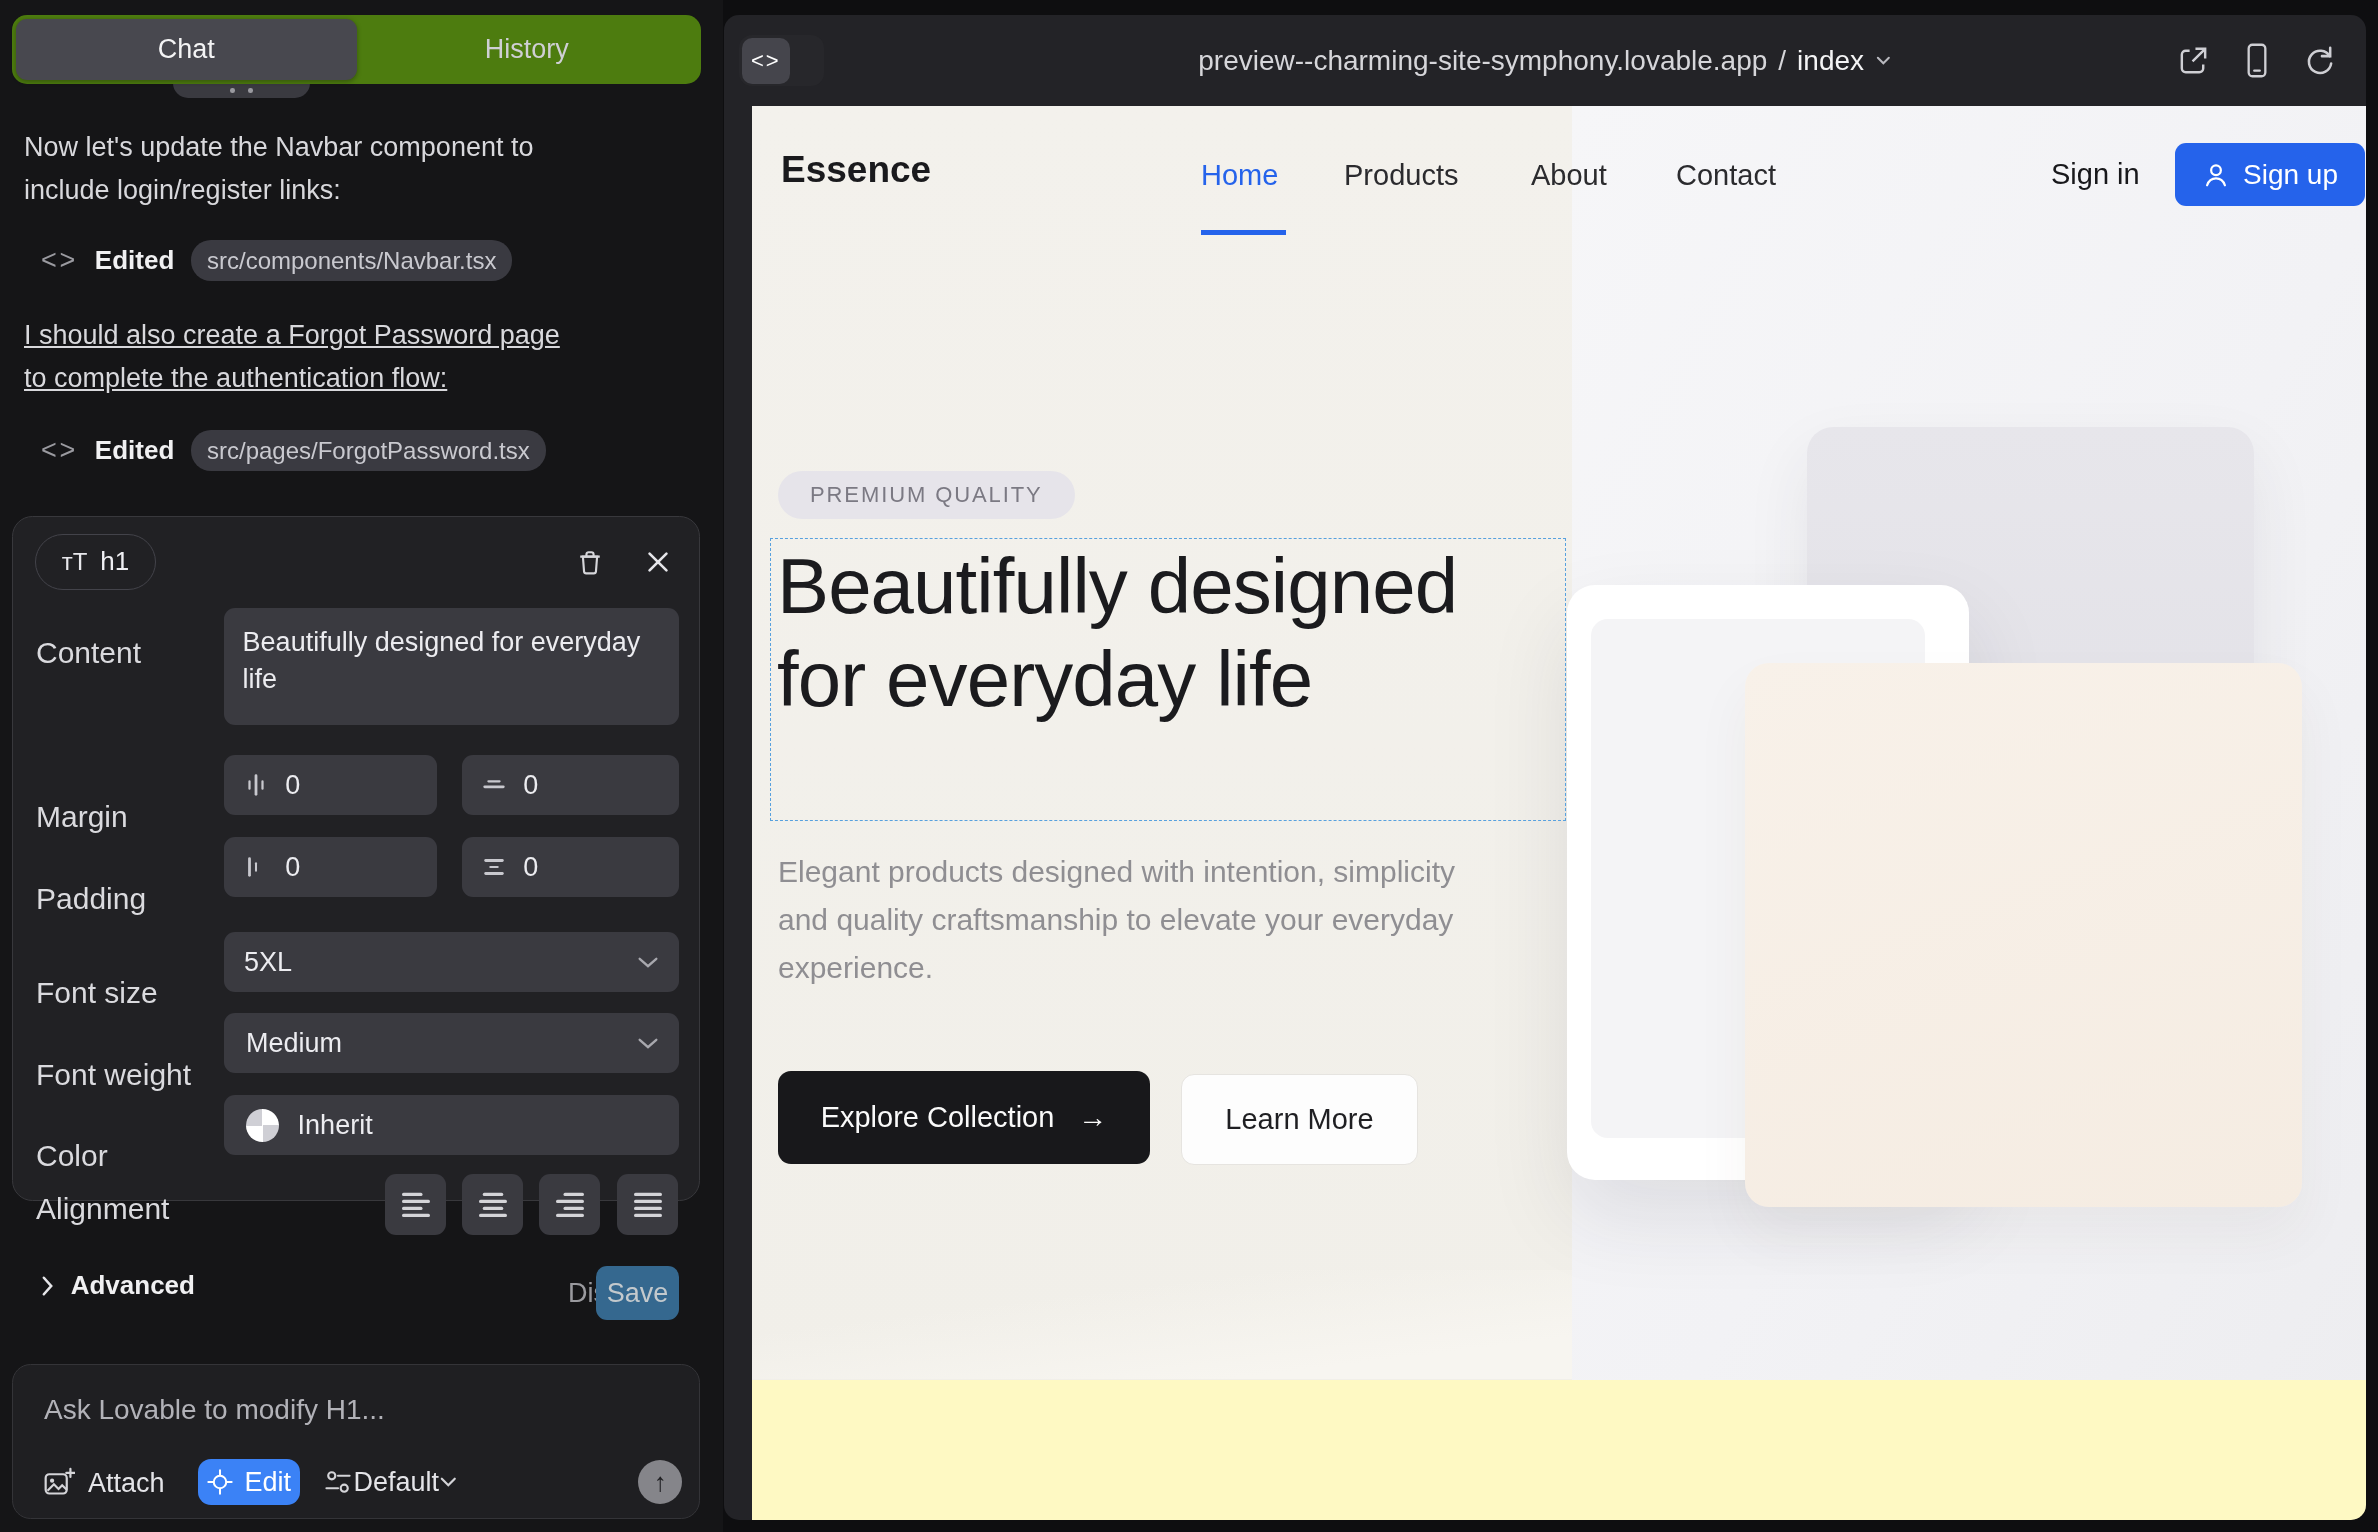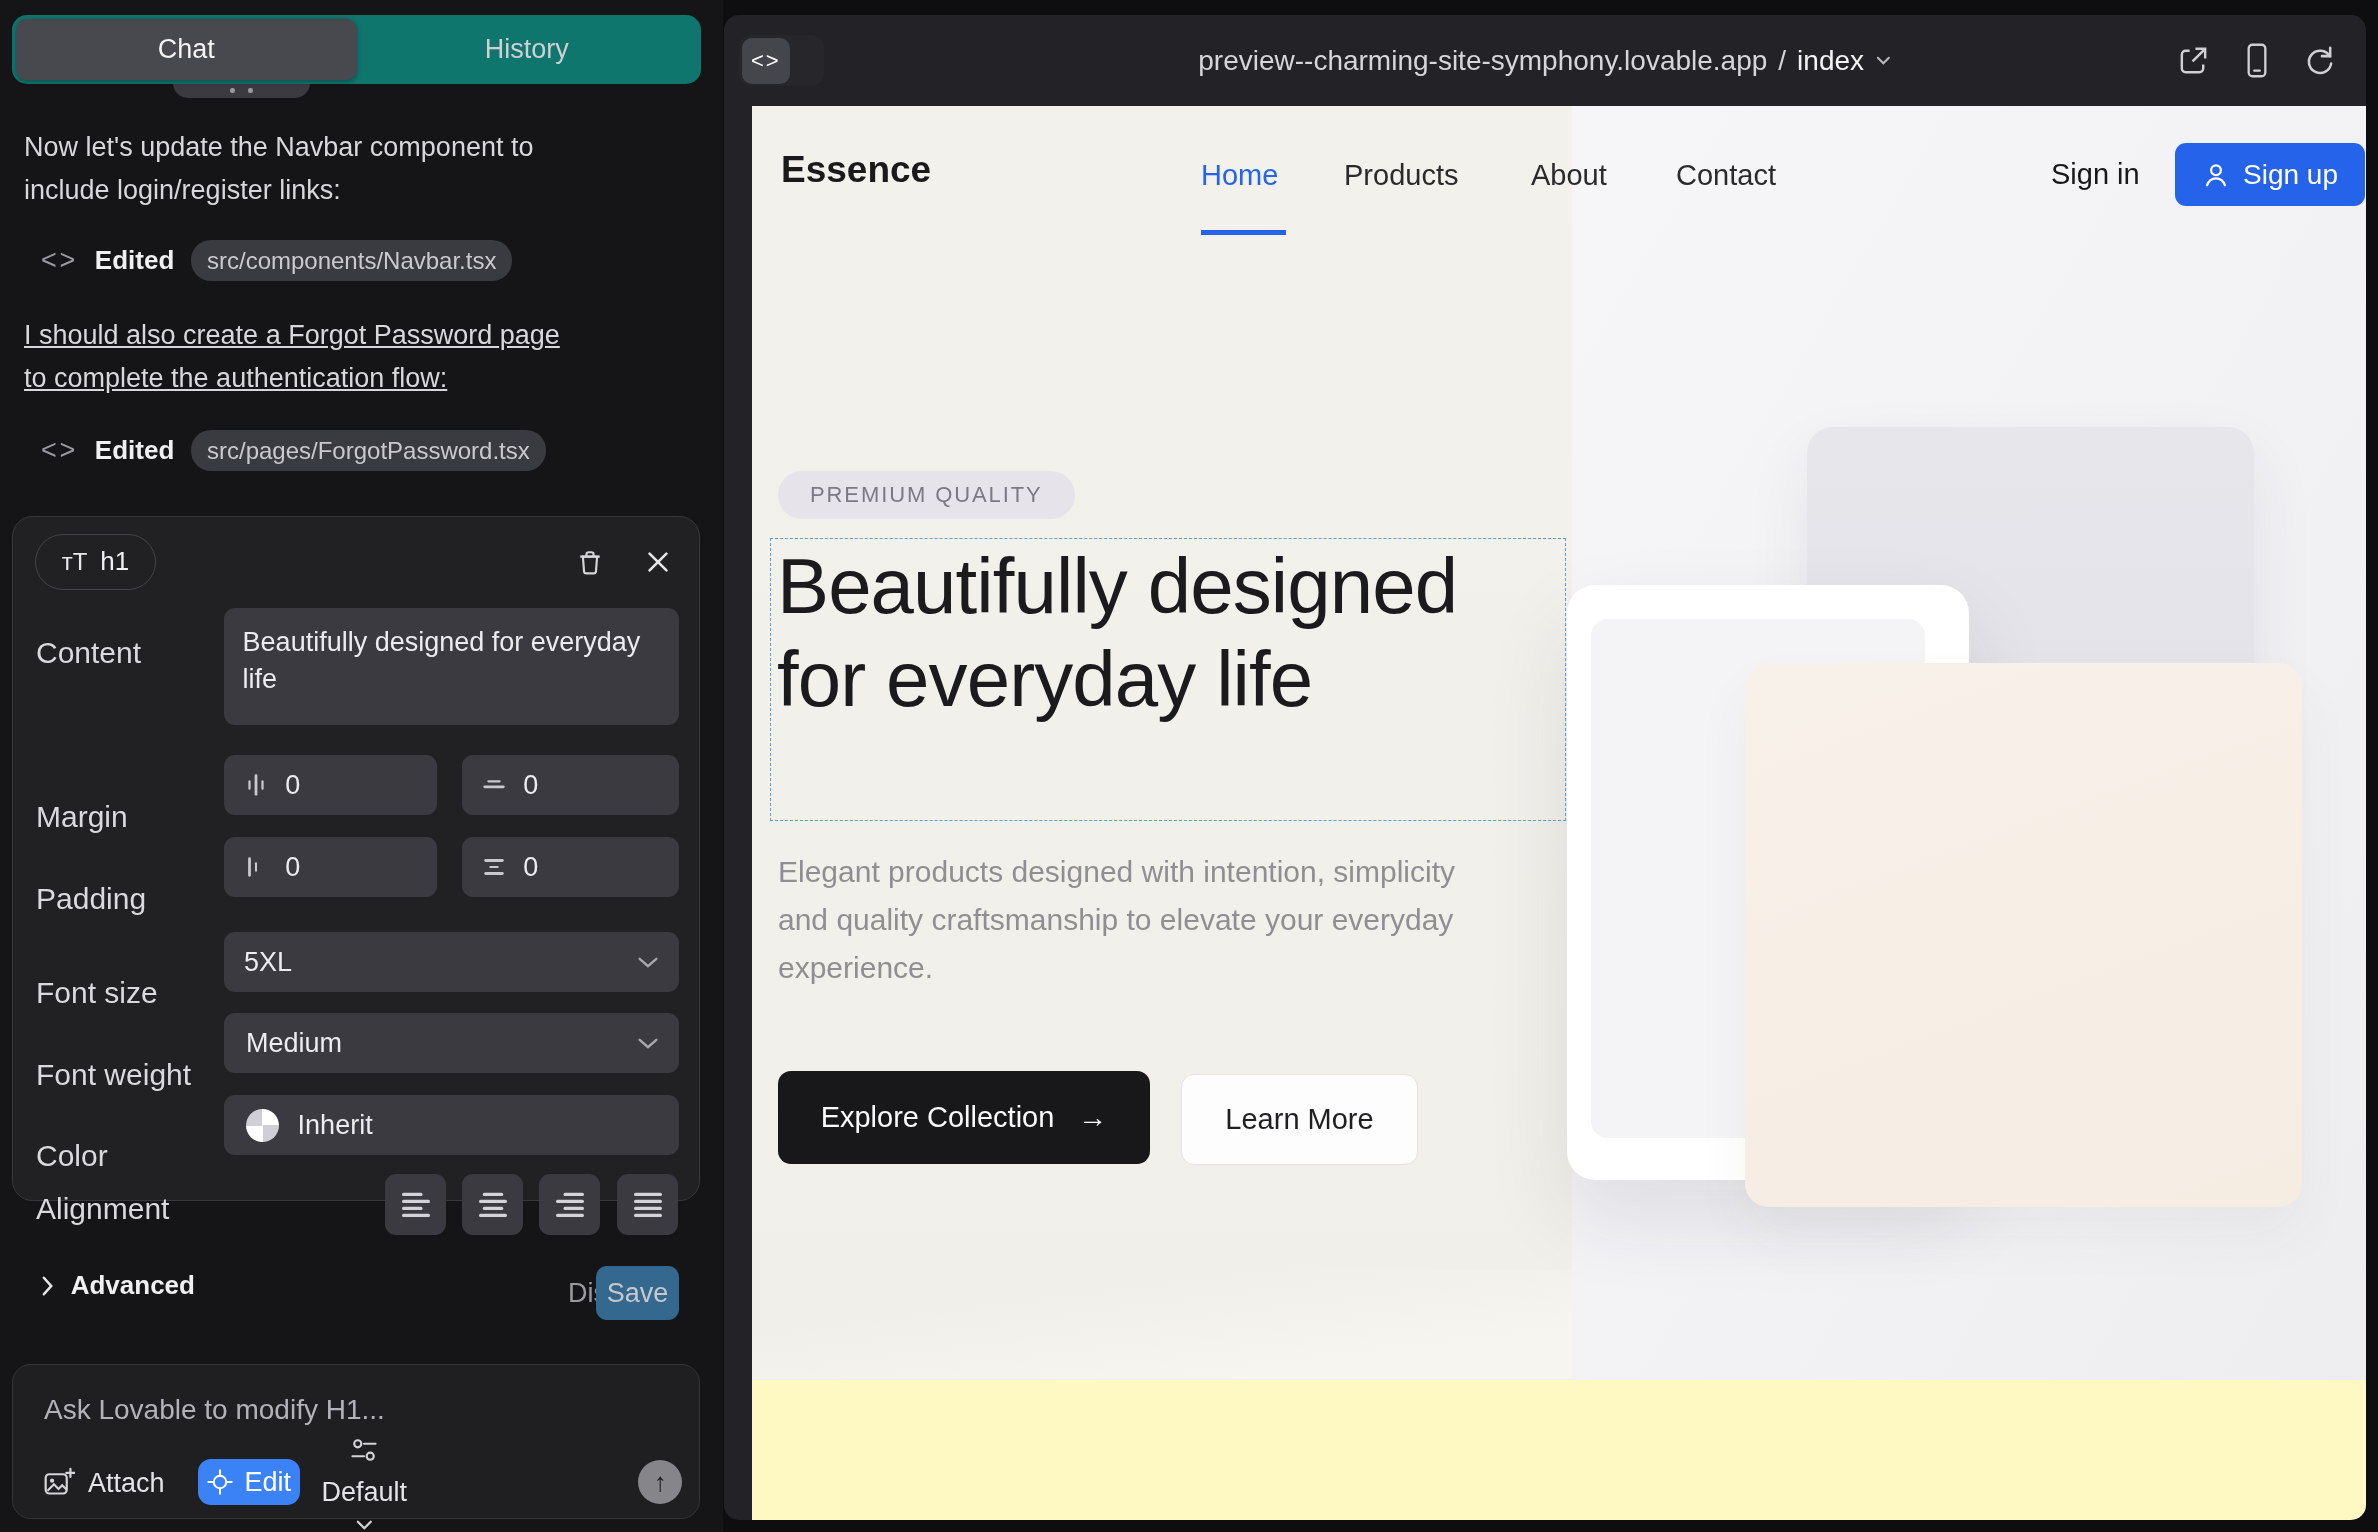--- a/index.html
+++ b/index.html
@@ -3,21 +3,21 @@
 <meta charset="utf-8">
 <style>
   * { margin:0; padding:0; box-sizing:border-box; }
   html,body { width:2378px; height:1532px; background:#0e0e10; overflow:hidden;
               font-family:"Liberation Sans", sans-serif; }
 
   
   .left-panel { position:absolute; left:0; top:0; width:723px; height:1532px; background:#151517; }
 
   .tabbar { position:absolute; left:12px; top:15px; width:689px; height:69px;
-            background:#0f766e; border-radius:15px; display:flex; padding:4px; z-index:3; }
+            background:#4d7c0f; border-radius:15px; display:flex; padding:4px; z-index:3; }
   .tab { flex:1; display:flex; align-items:center; justify-content:center;
          font-size:27px; color:#cfcfd4; border-radius:11px; cursor:pointer; }
   .tab.active { background:#48484f; color:#f4f4f5; box-shadow:0 1.9px 5.6px rgba(0,0,0,.3); }
 
   .peek { position:absolute; left:173px; top:83px; width:137px; height:15px; background:#3a3a40;
           border-radius:0 0 15px 15px; z-index:2; display:flex; align-items:center; justify-content:center; gap:13px;}
   .peek i { width:4.6px; height:4.6px; border-radius:50%; background:#9a9aa0; }
 
   .msg { position:absolute; left:24px; width:547px; font-size:27px; line-height:43px; color:#d8d8dc; }
   .edit-row { position:absolute; left:41px; display:flex; align-items:center; gap:16.7px; height:43px; }
@@ -56,22 +56,22 @@
   
   .composer { position:absolute; left:12px; top:1364px; width:688px; height:155px;
               background:#1f1f22; border:0.9px solid #343438; border-radius:18.6px; }
   .composer-placeholder { position:absolute; left:31px; top:29px; font-size:28px; color:#b2b2b8; }
   .composer-row { position:absolute; left:29px; top:93px; right:16.7px; height:48px;
                   display:flex; align-items:center; }
   .attach { display:flex; align-items:flex-end; gap:13px; font-size:27px; color:#e4e4e8; cursor:pointer; }
   .edit-pill { margin-left:33px; width:102px; height:46px; background:#3b82f6; border-radius:13px;
                display:flex; align-items:center; justify-content:center; gap:10.2px;
                font-size:27px; color:#ffffff; cursor:pointer; }
-  .default-group { margin-left:22px; display:flex; align-items:center; gap:11px;
-                   font-size:27px; color:#e4e4e8; cursor:pointer;flex-direction:column; }
+  .default-group { margin-left:22px; display:flex; align-items:center; 
+                   font-size:27px; color:#e4e4e8; cursor:pointer; }
   .send-btn { margin-left:auto; width:44px; height:44px; border-radius:50%; background:#85858a;
               display:flex; align-items:center; justify-content:center;
               font-size:26px; font-weight:bold; color:#202023; cursor:pointer; }
 
   
   .browser { position:absolute; left:724px; top:15px; width:1642px; height:1505px;
              background:#232327; border-radius:15px; overflow:hidden; }
   .browser-bar { position:absolute; left:0; top:0; right:0; height:91px; }
   .code-toggle { position:absolute; left:15px; top:20.4px; width:85px; height:51px; background:#27272b;
                  border-radius:13px; padding:2.8px; display:flex; cursor:pointer; }

